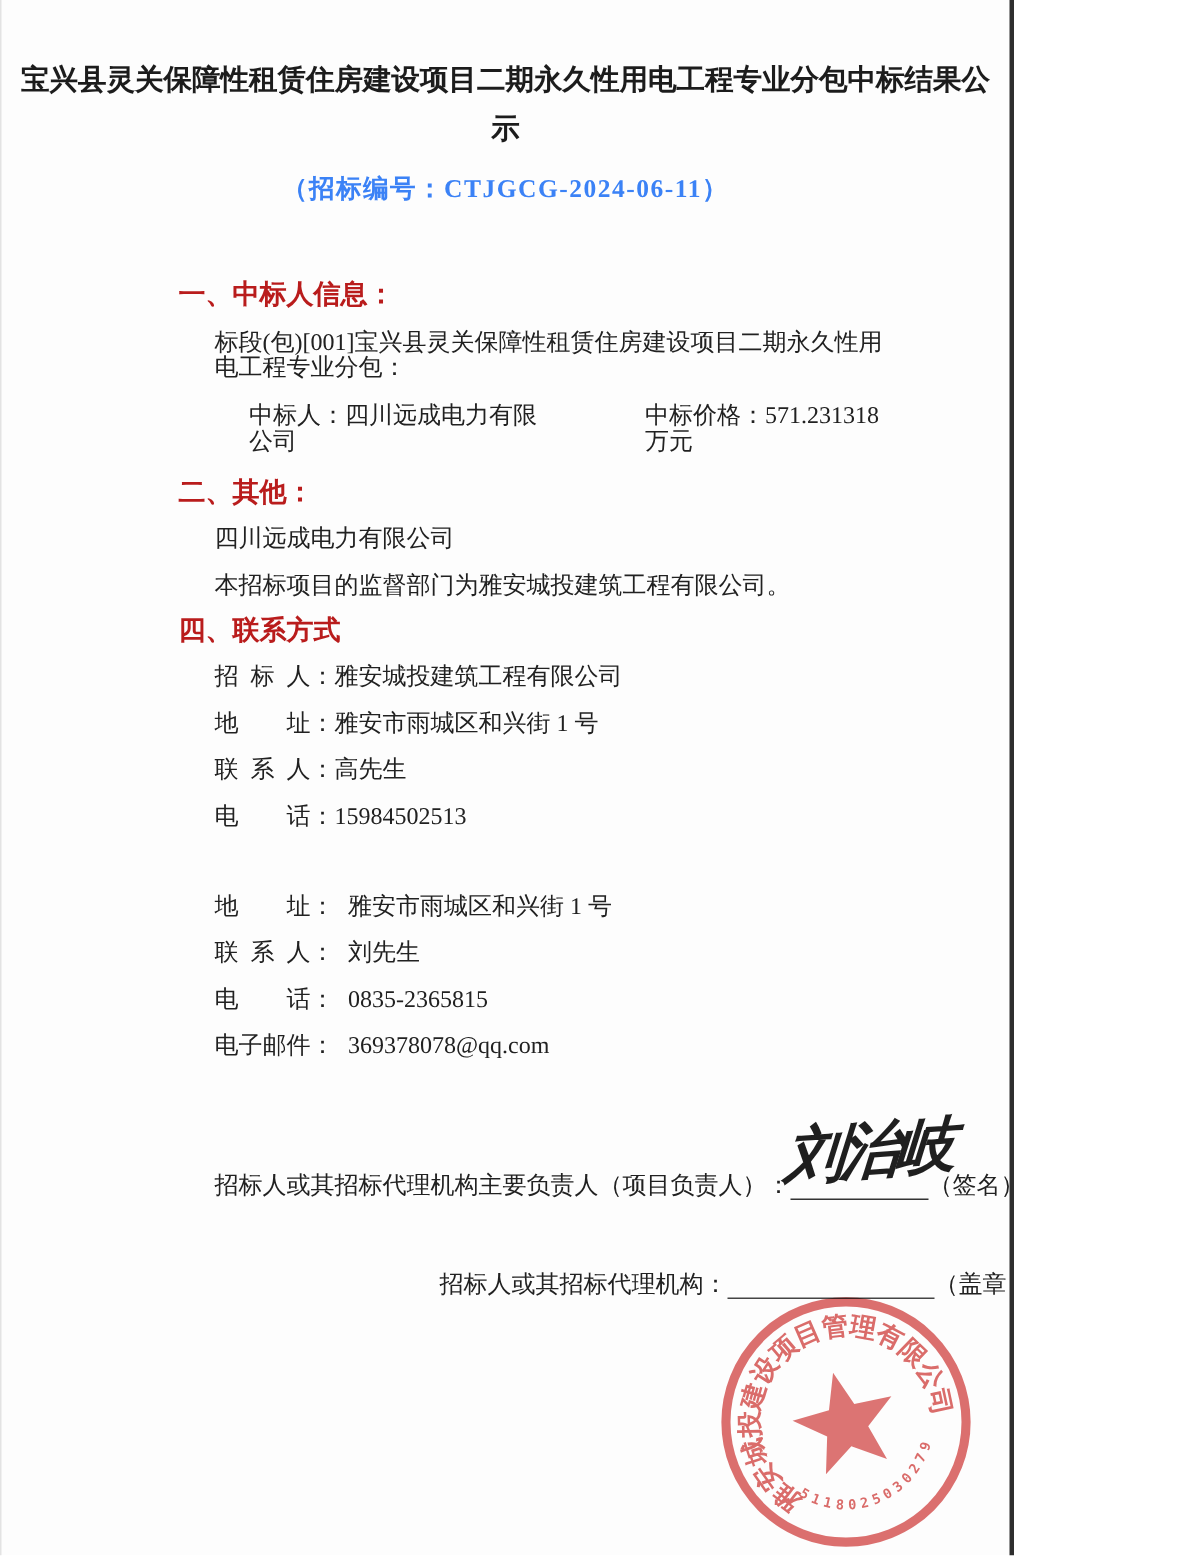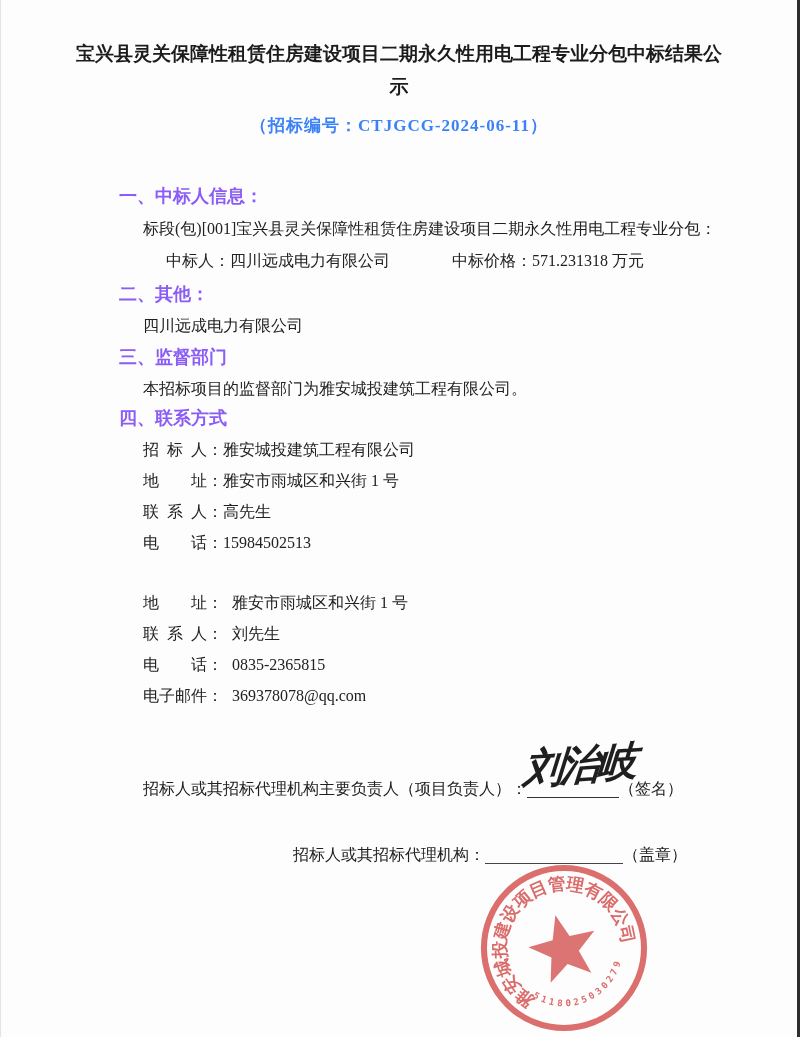--- a/index.html
+++ b/index.html
@@ -1,26 +1,26 @@
 <!DOCTYPE html>
 <html><head>
 <meta charset="utf-8">
 <style>
   html,body { margin:0; padding:0; background:#ffffff; }
   .page {
-    position:relative; width:800px; height:1037px; box-sizing:border-box;
+    position:relative; width:676px; height:1037px; box-sizing:border-box;
     background:#fdfdfd; overflow:hidden;
     border-left:1px solid #e3e3e3; border-right:3px solid #2e2e2e;
     font-family:"Liberation Serif","DejaVu Serif",serif;
     color:#212121;
   }
   .title-block { padding-top:37px; text-align:center; font-family:"Liberation Sans","DejaVu Sans",sans-serif; font-weight:bold; font-size:19px; line-height:33px; color:#1c1c1c; }
   .tender-no  { text-align:center; font-weight:bold; font-size:17px; margin-top:11px; letter-spacing:1px; color:#3b82f6; }
   .content { padding-left:118px; padding-right:70px; }
-  .sec-heading { font-family:"Liberation Sans","DejaVu Sans",sans-serif; font-weight:bold; font-size:18px; line-height:18px; color:#8b5cf6; }
+  .sec-heading { font-family:"Liberation Sans","DejaVu Sans",sans-serif; font-weight:bold; font-size:18px; line-height:18px; color:#b91c1c; }
   .m-top-50 { margin-top:50px; } .m-top-16 { margin-top:16px; } .m-top-14 { margin-top:14px; } .m-top-12 { margin-top:12px; }
   .body-line { font-size:16px; line-height:17px; margin-left:24px; }
   .lot-line { margin-top:15px; }
   .winner-line { margin-top:15px; margin-left:47px; display:flex; }
   .price-pair { margin-left:62px; }
   .c-row { font-size:16px; line-height:16px; margin-left:24px; margin-top:15px; }
   .c-row .label { white-space:pre; }
   .agency .value { margin-left:9px; }
   .first-row { margin-top:15px; }
   .agency-block { margin-top:44px; }
@@ -53,21 +53,20 @@
     <div class="sec-heading m-top-50">一、中标人信息：</div>
     <div class="body-line lot-line">标段(包)[001]宝兴县灵关保障性租赁住房建设项目二期永久性用电工程专业分包：</div>
     <div class="body-line winner-line">
       <span><span>中标人：</span><span>四川远成电力有限公司</span></span>
       <span class="price-pair"><span>中标价格：</span><span>571.231318 万元</span></span>
     </div>
 
     <div class="sec-heading m-top-16">二、其他：</div>
     <div class="body-line m-top-14">四川远成电力有限公司</div>
 
-    <div class="sec-heading m-top-14">三、监督部门</div>
     <div class="body-line m-top-14">本招标项目的监督部门为雅安城投建筑工程有限公司。</div>
 
     <div class="sec-heading m-top-12">四、联系方式</div>
 
     <div>
       <div class="c-row first-row"><span class="label">招  标  人：</span><span class="value">雅安城投建筑工程有限公司</span></div>
       <div class="c-row"><span class="label">地　　址：</span><span class="value">雅安市雨城区和兴街 1 号</span></div>
       <div class="c-row"><span class="label">联  系  人：</span><span class="value">高先生</span></div>
       <div class="c-row"><span class="label">电　　话：</span><span class="value">15984502513</span></div>
     </div>

